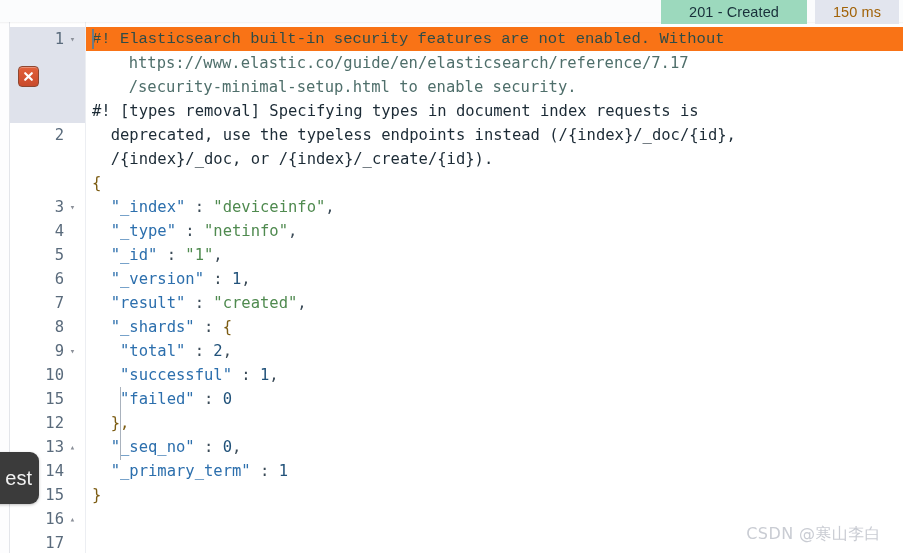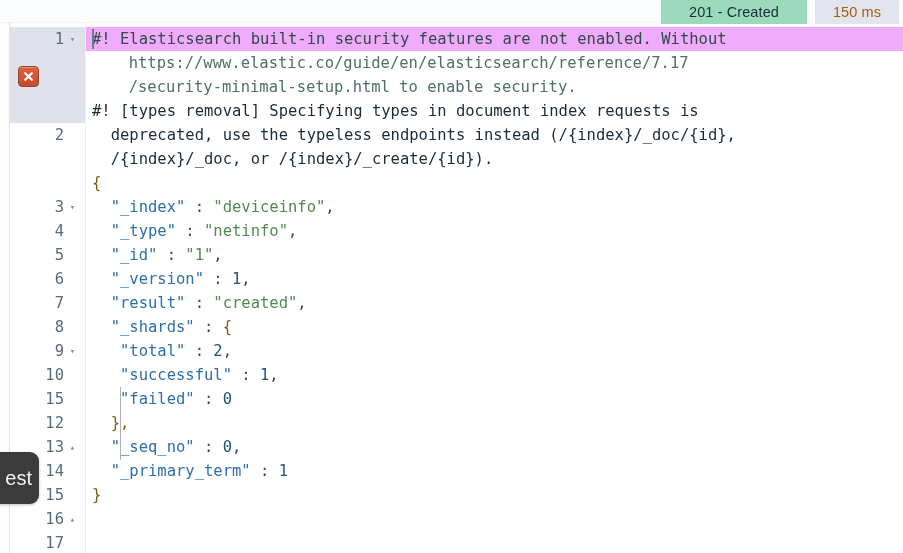--- a/index.html
+++ b/index.html
@@ -144,21 +144,21 @@
   .cline {
     position: relative;
     height: 24px;
     white-space: pre;
     color: #1c2b36;
     padding-left: 6px;
     font-family: "DejaVu Sans Mono", monospace;
     font-size: 15.5px;
     line-height: 24px;
   }
-  .cline.active { background: #f0abfc; }
+  .cline.active { background: #f97316; font-family: Liberation Mono, monospace; }
   .cline.warn { color: #2f4c48; }
   .cline.warnlink { color: #4f6f6b; padding-left: 24px; }
 
   .caret {
     position: absolute;
     left: 6px; top: 2px;
     width: 2px; height: 20px;
     background: #6d7b85;
   }
 
@@ -351,14 +351,15 @@
       <div class="cline"><span class="br">}</span></div>
 
       <div class="cline"></div>
     </div>
   </div>
 
   <div class="tooltip">
     <span>est</span>
   </div>
 
+  <div class="watermark">CSDN @寒山李白</div>
 
 </div>
 
 </body></html>

